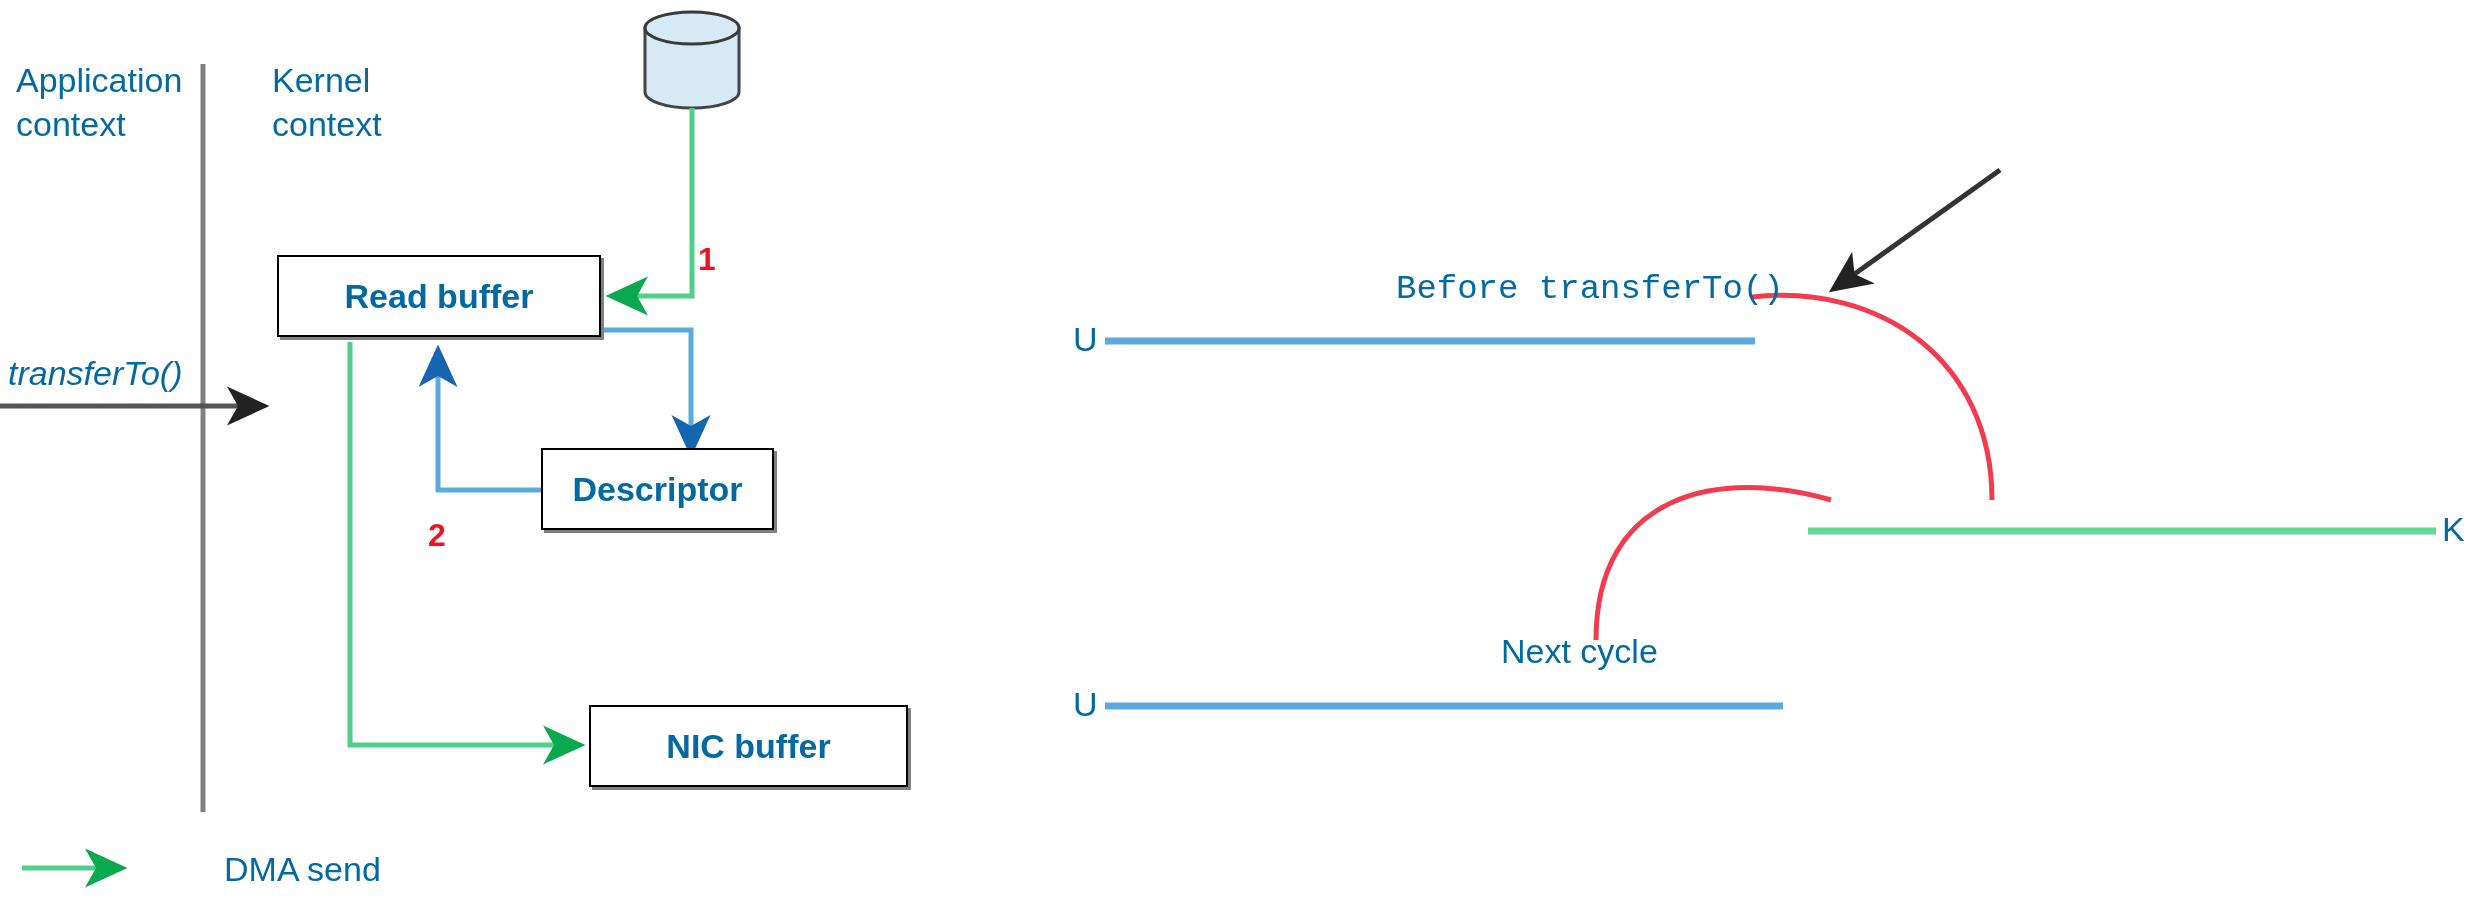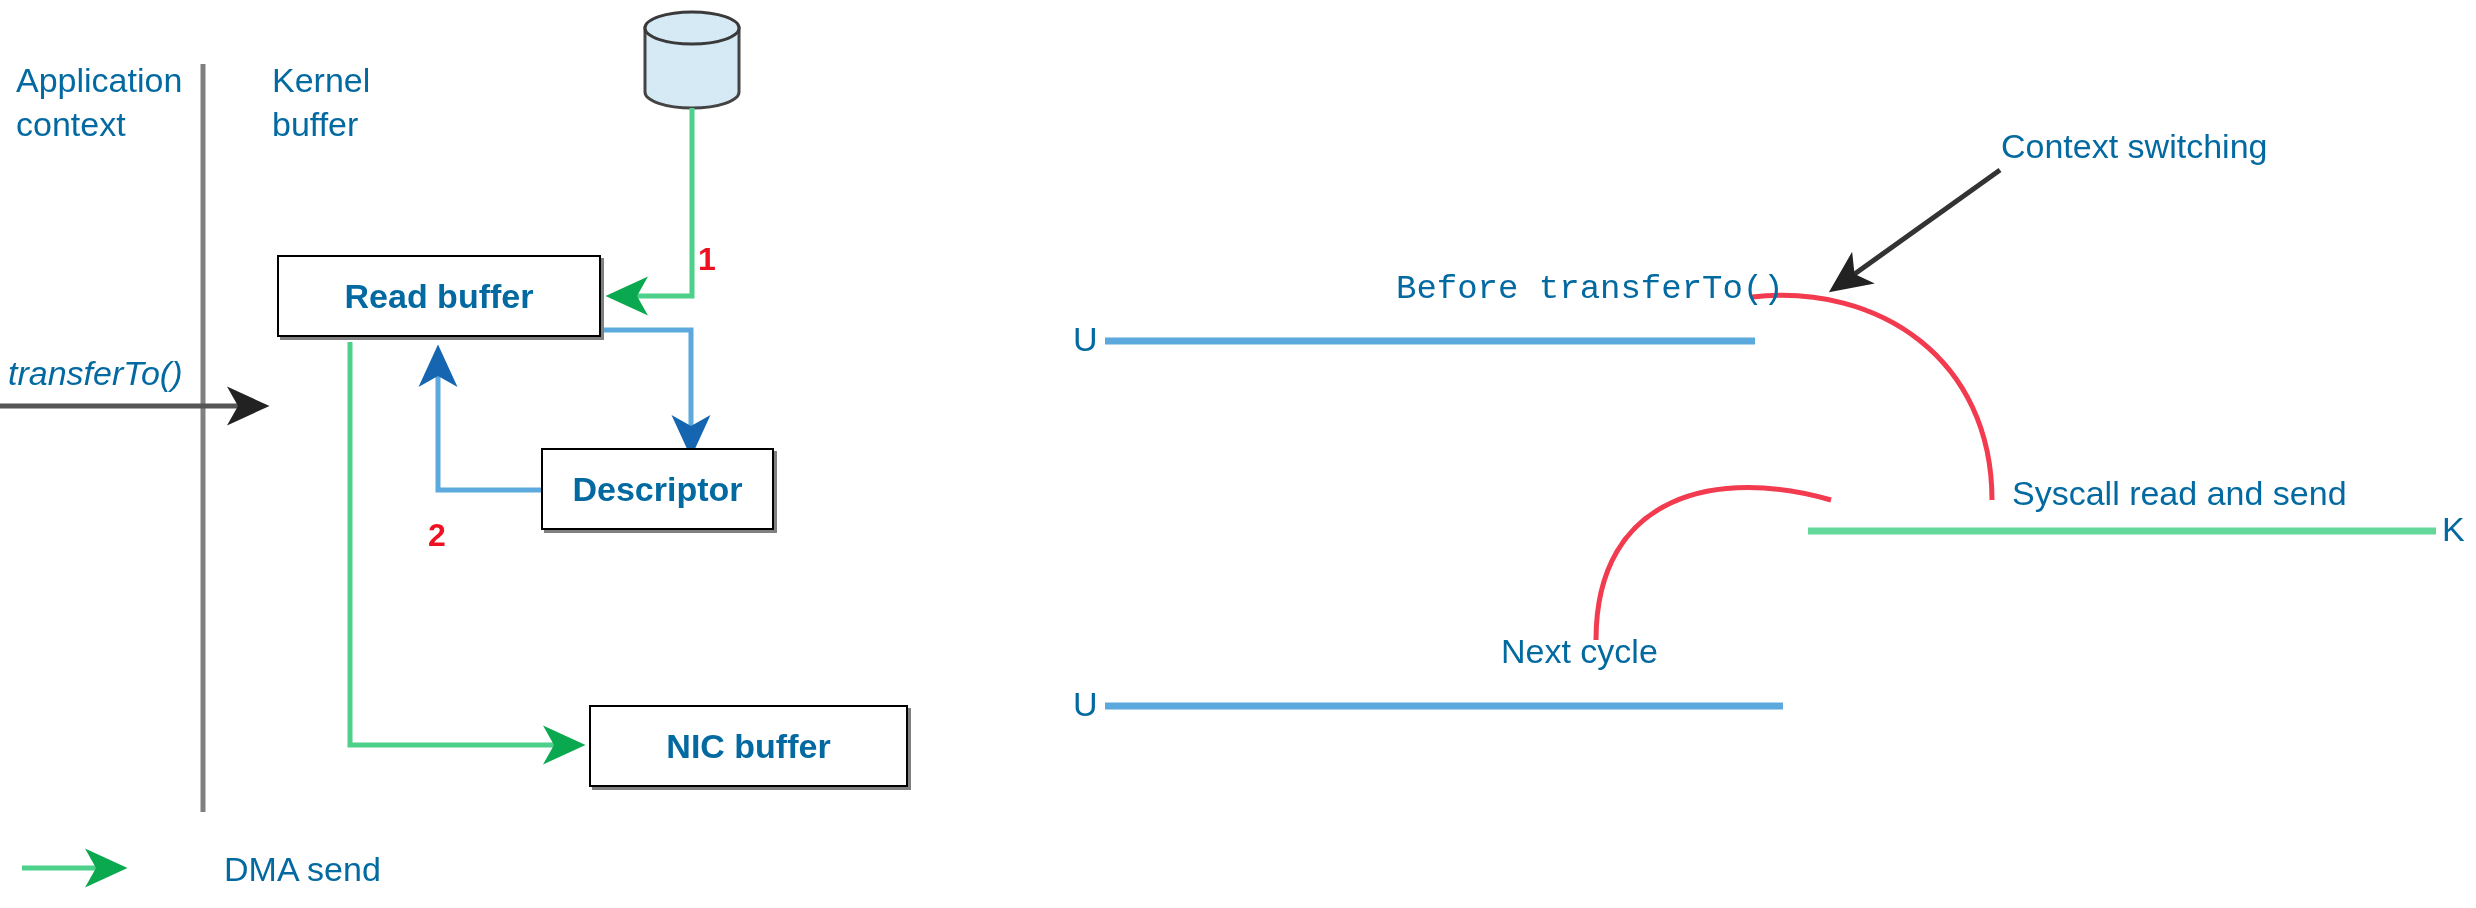--- a/index.html
+++ b/index.html
@@ -111,37 +111,35 @@
   </div>
 
   <div class="nodebox" style="left:541px; top:448px; width:233px; height:82px;">
     <div class="txt boxlabel" style="left:0; top:0; width:100%; height:100%;">Descriptor</div>
   </div>
 
   <div class="txt two-line" style="left:16px; top:58px; width:180px;">Application
 context</div>
 
   <div class="txt two-line" style="left:272px; top:58px; width:180px;">Kernel
-buffer</div>
+context</div>
 
   <div class="txt italic" style="left:8px; top:352px;">transferTo()</div>
 
   <div class="txt red" style="left:698px; top:238px;">1</div>
 
   <div class="txt red" style="left:428px; top:514px;">2</div>
 
   <div class="txt" style="left:224px; top:848px;">DMA send</div>
 
   <div class="txt" style="left:1073px; top:318px;">U</div>
 
   <div class="txt" style="left:1073px; top:683px;">U</div>
 
   <div class="txt" style="left:2442px; top:508px;">K</div>
 
   <div class="txt" style="left:1396px; top:268px;font-family:Liberation Mono, monospace;"><span>Before </span><span class="italic">transferTo()</span></div>
 
-  <div class="txt" style="left:2001px; top:125px;">Context switching</div>
 
-  <div class="txt" style="left:2012px; top:472px;">Syscall read and send</div>
 
   <div class="txt" style="left:1501px; top:630px;">Next cycle</div>
 
 </div>
 
 </body></html>

